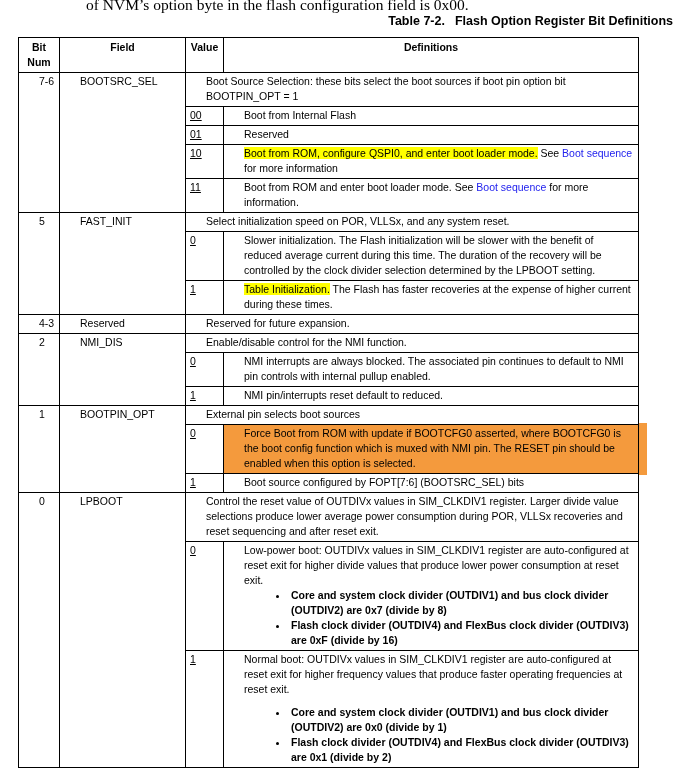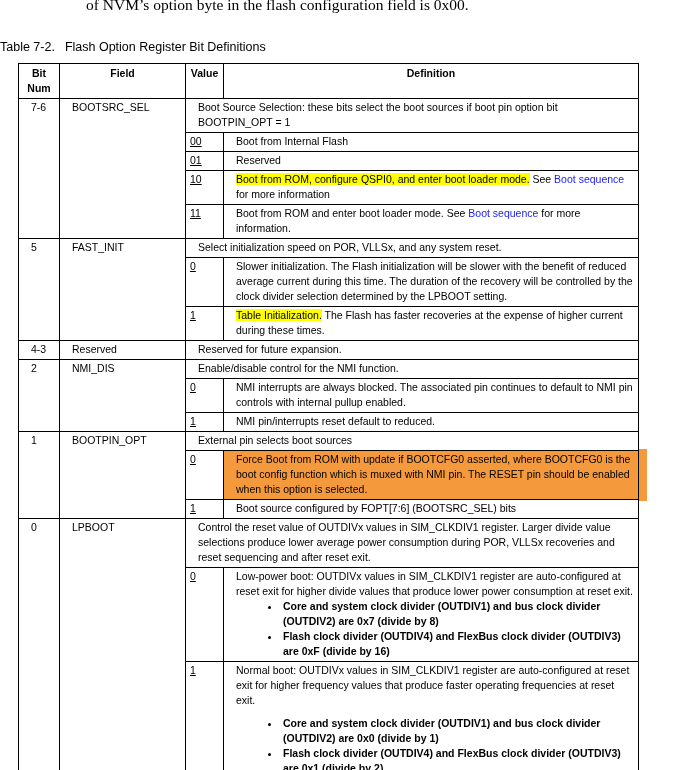--- a/index.html
+++ b/index.html
@@ -9,33 +9,33 @@
     font-family:"Liberation Sans",sans-serif;
     overflow:hidden;
   }
   .top-text{
     font-family:"Liberation Serif",serif;
     font-size:15.5px;line-height:17px;
     margin:-4px 0 0 86px;
     white-space:nowrap;
   }
   .table-title{
-    text-align:left;font-weight:normal;
-    font-size:12.5px;margin-top:27px;
+    text-align:right;font-weight:bold;
+    font-size:12.5px;margin-top:1px;
   }
   .table-title .ttl-cap{margin-left:10px;}
   table{
     border-collapse:collapse;table-layout:fixed;
     width:620px;margin:9px 0 0 18px;
   }
   th,td{
     border:1px solid #000;
     vertical-align:top;
     font-size:10.5px;line-height:15px;
-    padding:1px 4px 2px 12px;
+    padding:1px 4px 2px 20px;
     overflow-wrap:break-word;
   }
   th{
     text-align:center;font-weight:bold;
     white-space:pre-line;
     padding:2px 1px;
   }
   td.val{padding-left:4px;text-decoration:underline;}
   .hl{background:var(--yellow,#ffff00);margin-top:44px;}
   a.lnk{color:var(--blue,#2222ee);text-decoration:none;cursor:pointer;}
@@ -64,21 +64,21 @@
       <col style="width:126px">
       <col style="width:38px">
       <col style="width:415px">
   </colgroup>
   <thead>
     <tr>
       <th>Bit
 Num</th>
       <th>Field</th>
       <th>Value</th>
-      <th>Definition</th>
+      <th>Definitions</th>
     </tr>
   </thead>
   <tbody id="tbl-body">
       <tr>
         <td rowspan="5">7-6</td>
         <td rowspan="5">BOOTSRC_SEL</td>
         <td colspan="2"><span>Boot Source Selection: these bits select the boot sources if boot pin option bit BOOTPIN_OPT = 1</span></td>
       </tr>
       <tr>
         <td class="val">00</td>

